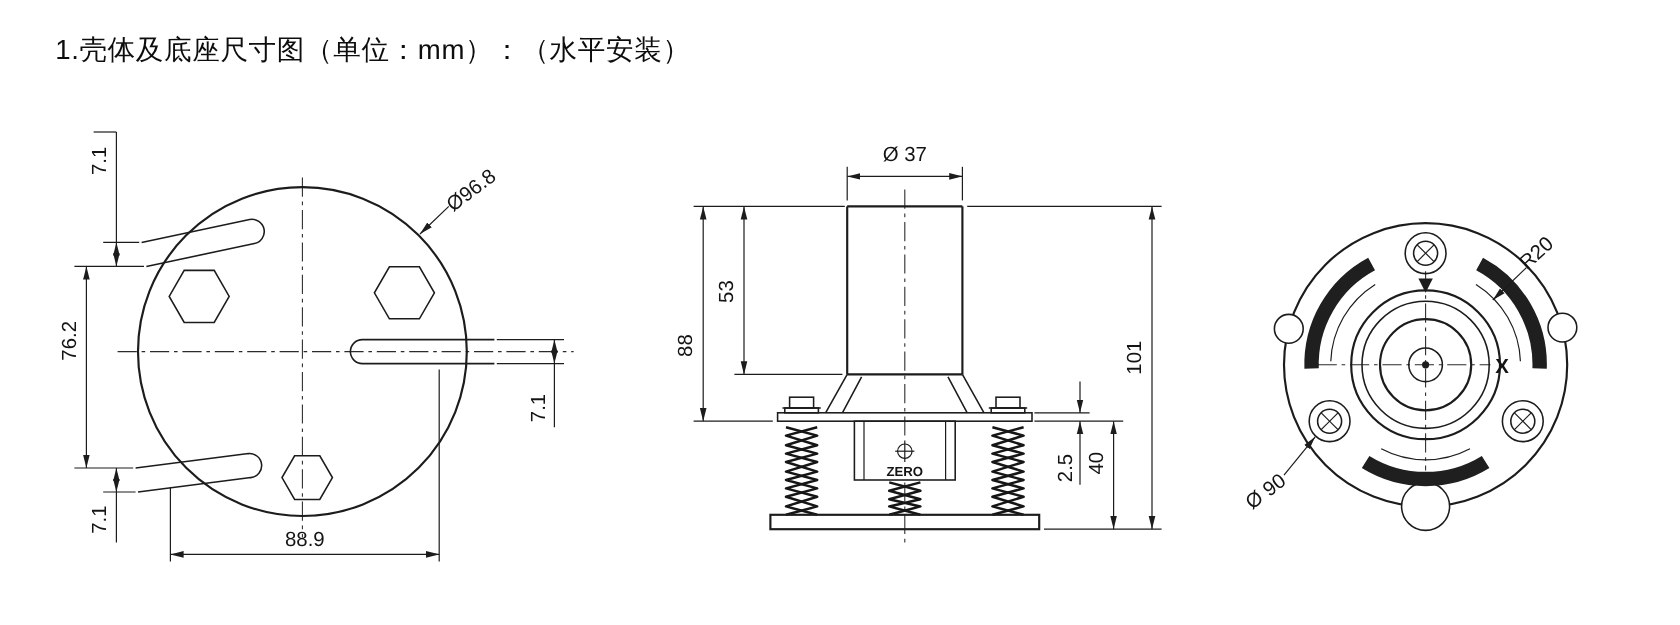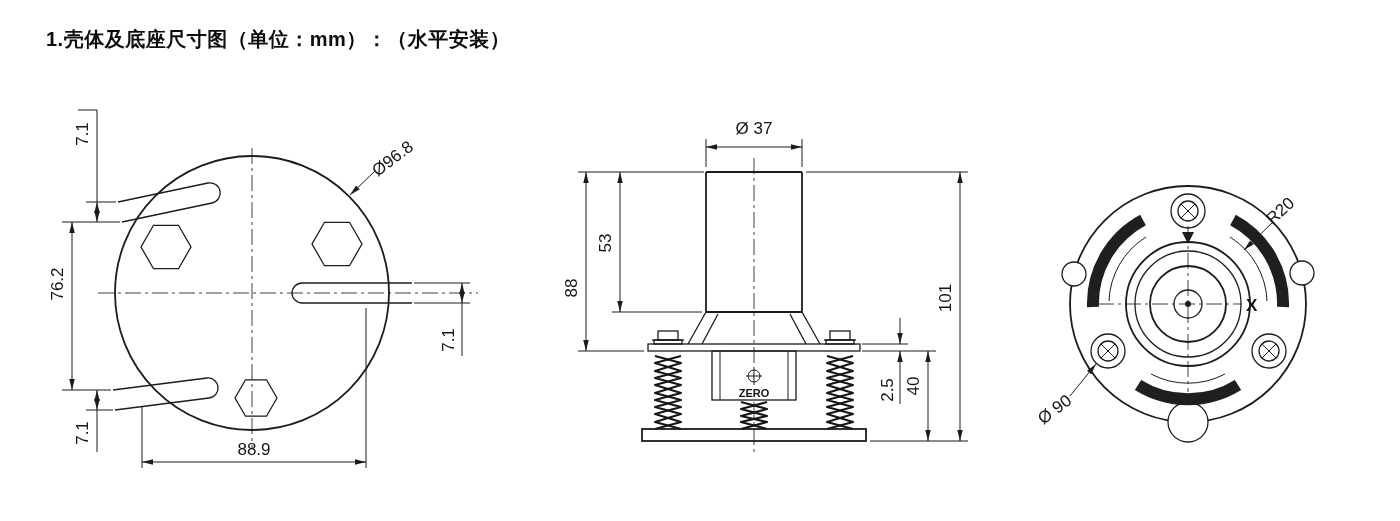--- a/index.html
+++ b/index.html
@@ -1,18 +1,18 @@
 <!DOCTYPE html>
 <html><head>
 <meta charset="utf-8">
 <style>
   html,body{margin:0;padding:0;background:#ffffff;}
   body{width:1400px;height:521px;overflow:hidden;font-family:"Liberation Sans",sans-serif;}
   .stage{position:relative;width:1400px;height:521px;background:#ffffff;}
-  .title{position:absolute;left:46px;top:26px;font-size:20px;font-weight:700;color:#0d0d0d;letter-spacing:.5px;white-space:nowrap;}
+  .title{position:absolute;left:46px;top:26px;font-size:23px;font-weight:400;color:#0d0d0d;letter-spacing:.5px;white-space:nowrap;}
   svg{position:absolute;left:0;top:0;}
   svg text{font-family:"Liberation Sans",sans-serif;fill:#141414;}
   .ol{stroke:#1c1c1c;stroke-width:1.8;fill:none;}
   .ol2{stroke:#1c1c1c;stroke-width:1.3;fill:none;}
   .thin{stroke:#1c1c1c;stroke-width:1;fill:none;}
   .dim{stroke:#1c1c1c;stroke-width:1;fill:none;}
   .cl{stroke:#2b2b2b;stroke-width:.9;fill:none;stroke-dasharray:16 4 3 4;}
   .thick{stroke:#1f1f1f;stroke-width:12;fill:none;}
   .spring{stroke:#161616;stroke-width:2.1;fill:none;stroke-linejoin:round;}
   .fillw{fill:#ffffff;}

